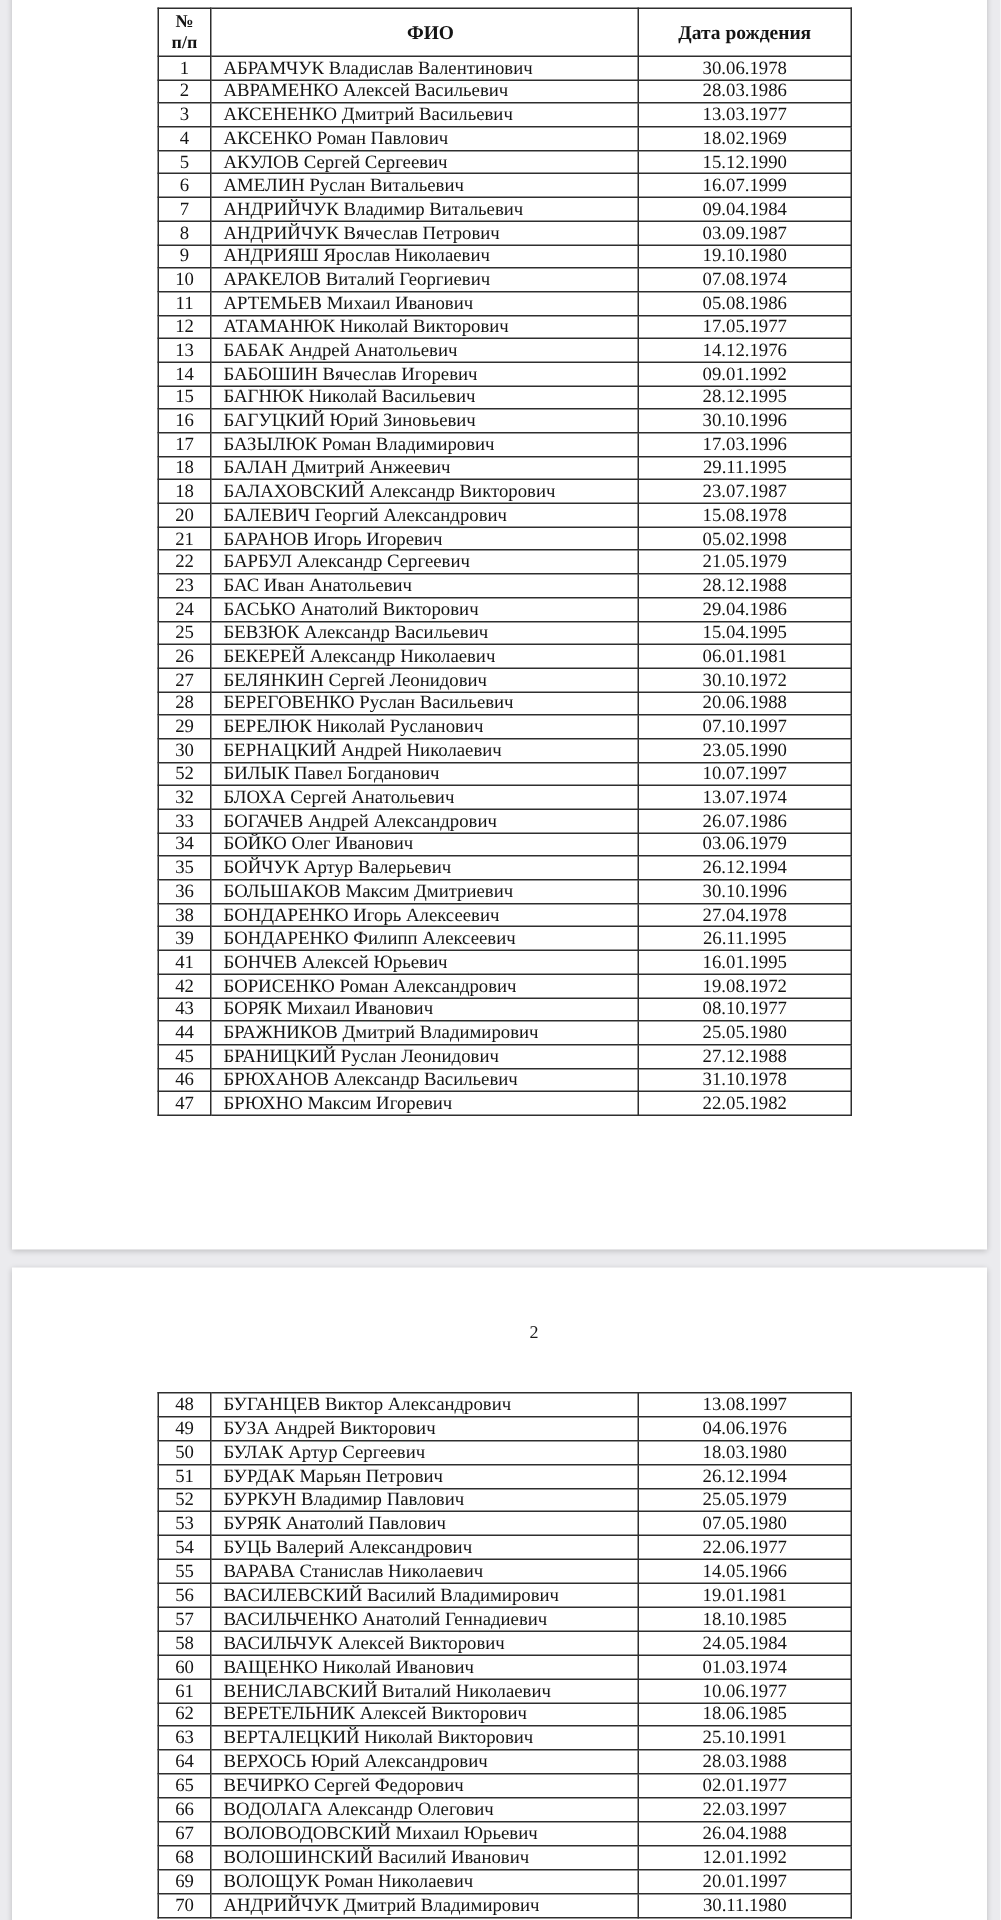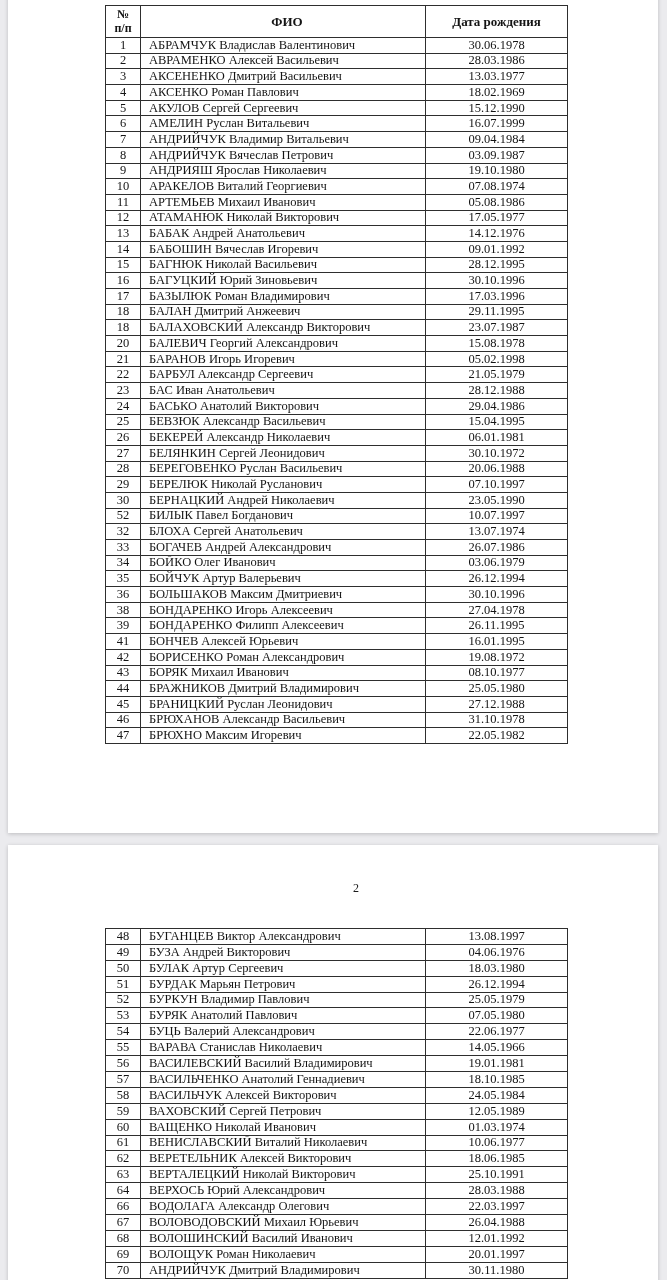--- a/index.html
+++ b/index.html
@@ -356,25 +356,20 @@
           <td class="c-num">57</td>
           <td class="c-name">ВАСИЛЬЧЕНКО Анатолий Геннадиевич</td>
           <td class="c-dob">18.10.1985</td>
         </tr>
         <tr>
           <td class="c-num">58</td>
           <td class="c-name">ВАСИЛЬЧУК Алексей Викторович</td>
           <td class="c-dob">24.05.1984</td>
         </tr>
         <tr>
-          <td class="c-num">59</td>
-          <td class="c-name">ВАХОВСКИЙ Сергей Петрович</td>
-          <td class="c-dob">12.05.1989</td>
-        </tr>
-        <tr>
           <td class="c-num">60</td>
           <td class="c-name">ВАЩЕНКО Николай Иванович</td>
           <td class="c-dob">01.03.1974</td>
         </tr>
         <tr>
           <td class="c-num">61</td>
           <td class="c-name">ВЕНИСЛАВСКИЙ Виталий Николаевич</td>
           <td class="c-dob">10.06.1977</td>
         </tr>
         <tr>
@@ -386,20 +381,25 @@
           <td class="c-num">63</td>
           <td class="c-name">ВЕРТАЛЕЦКИЙ Николай Викторович</td>
           <td class="c-dob">25.10.1991</td>
         </tr>
         <tr>
           <td class="c-num">64</td>
           <td class="c-name">ВЕРХОСЬ Юрий Александрович</td>
           <td class="c-dob">28.03.1988</td>
         </tr>
         <tr>
+          <td class="c-num">65</td>
+          <td class="c-name">ВЕЧИРКО Сергей Федорович</td>
+          <td class="c-dob">02.01.1977</td>
+        </tr>
+        <tr>
           <td class="c-num">66</td>
           <td class="c-name">ВОДОЛАГА Александр Олегович</td>
           <td class="c-dob">22.03.1997</td>
         </tr>
         <tr>
           <td class="c-num">67</td>
           <td class="c-name">ВОЛОВОДОВСКИЙ Михаил Юрьевич</td>
           <td class="c-dob">26.04.1988</td>
         </tr>
         <tr>

